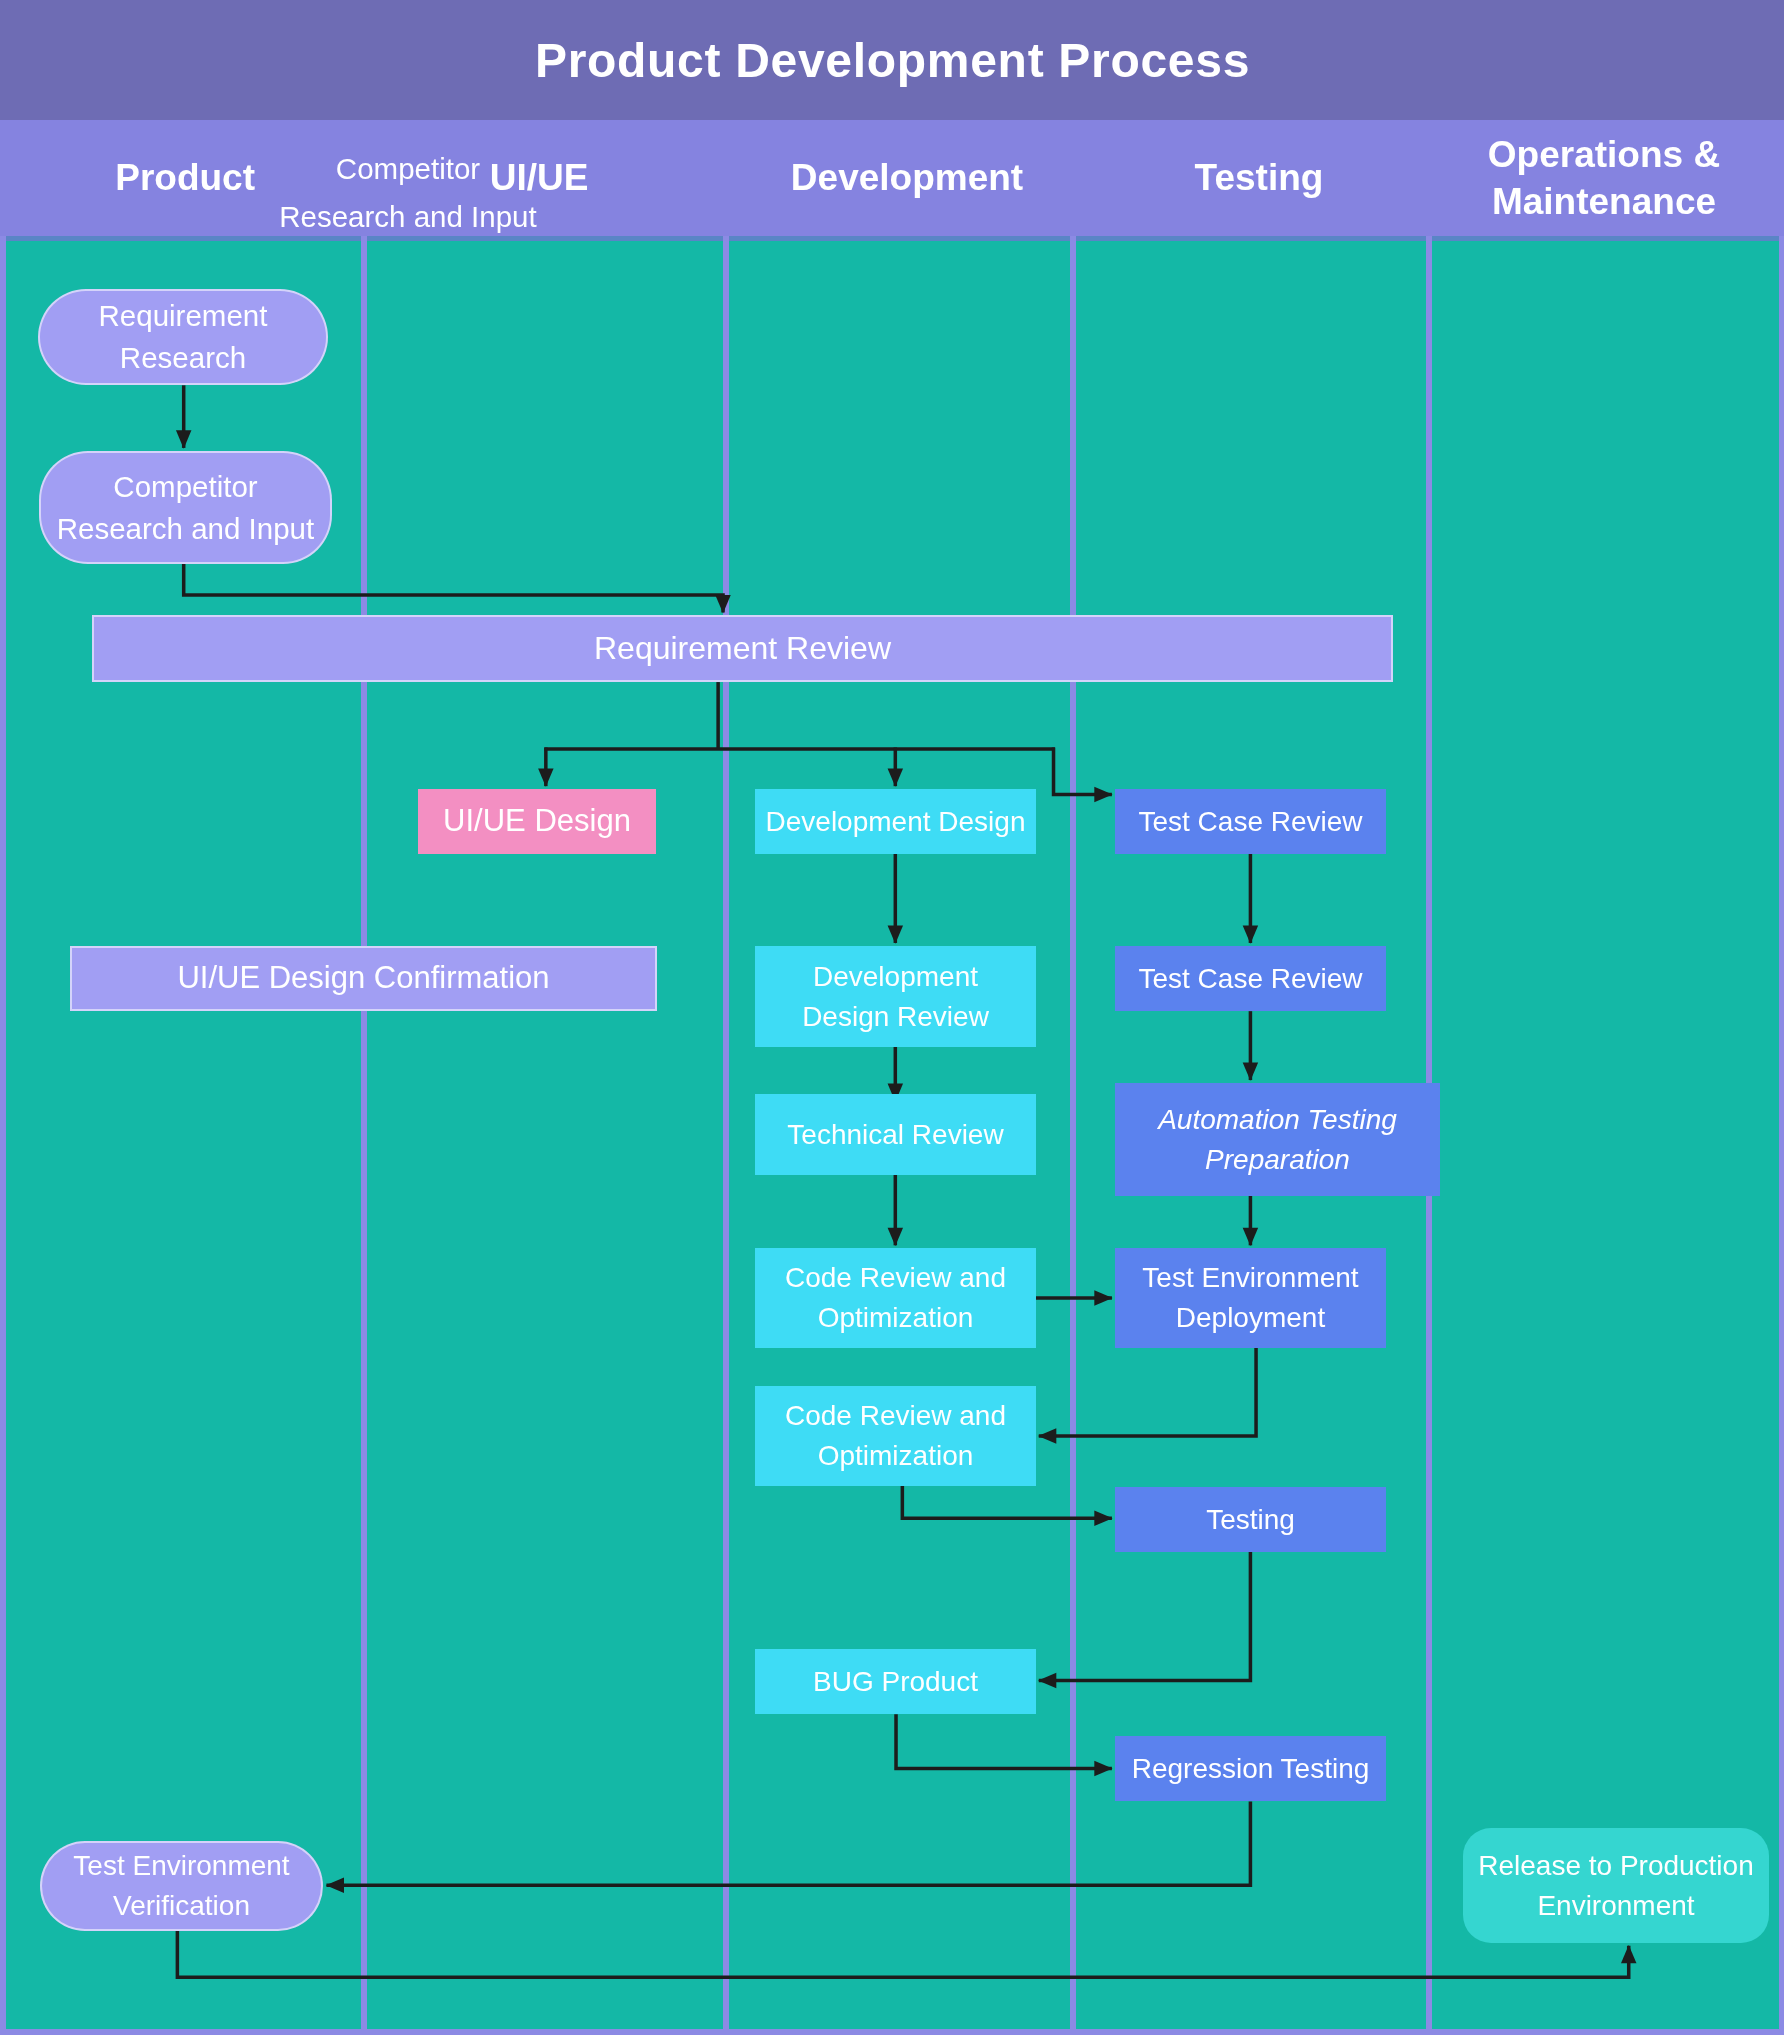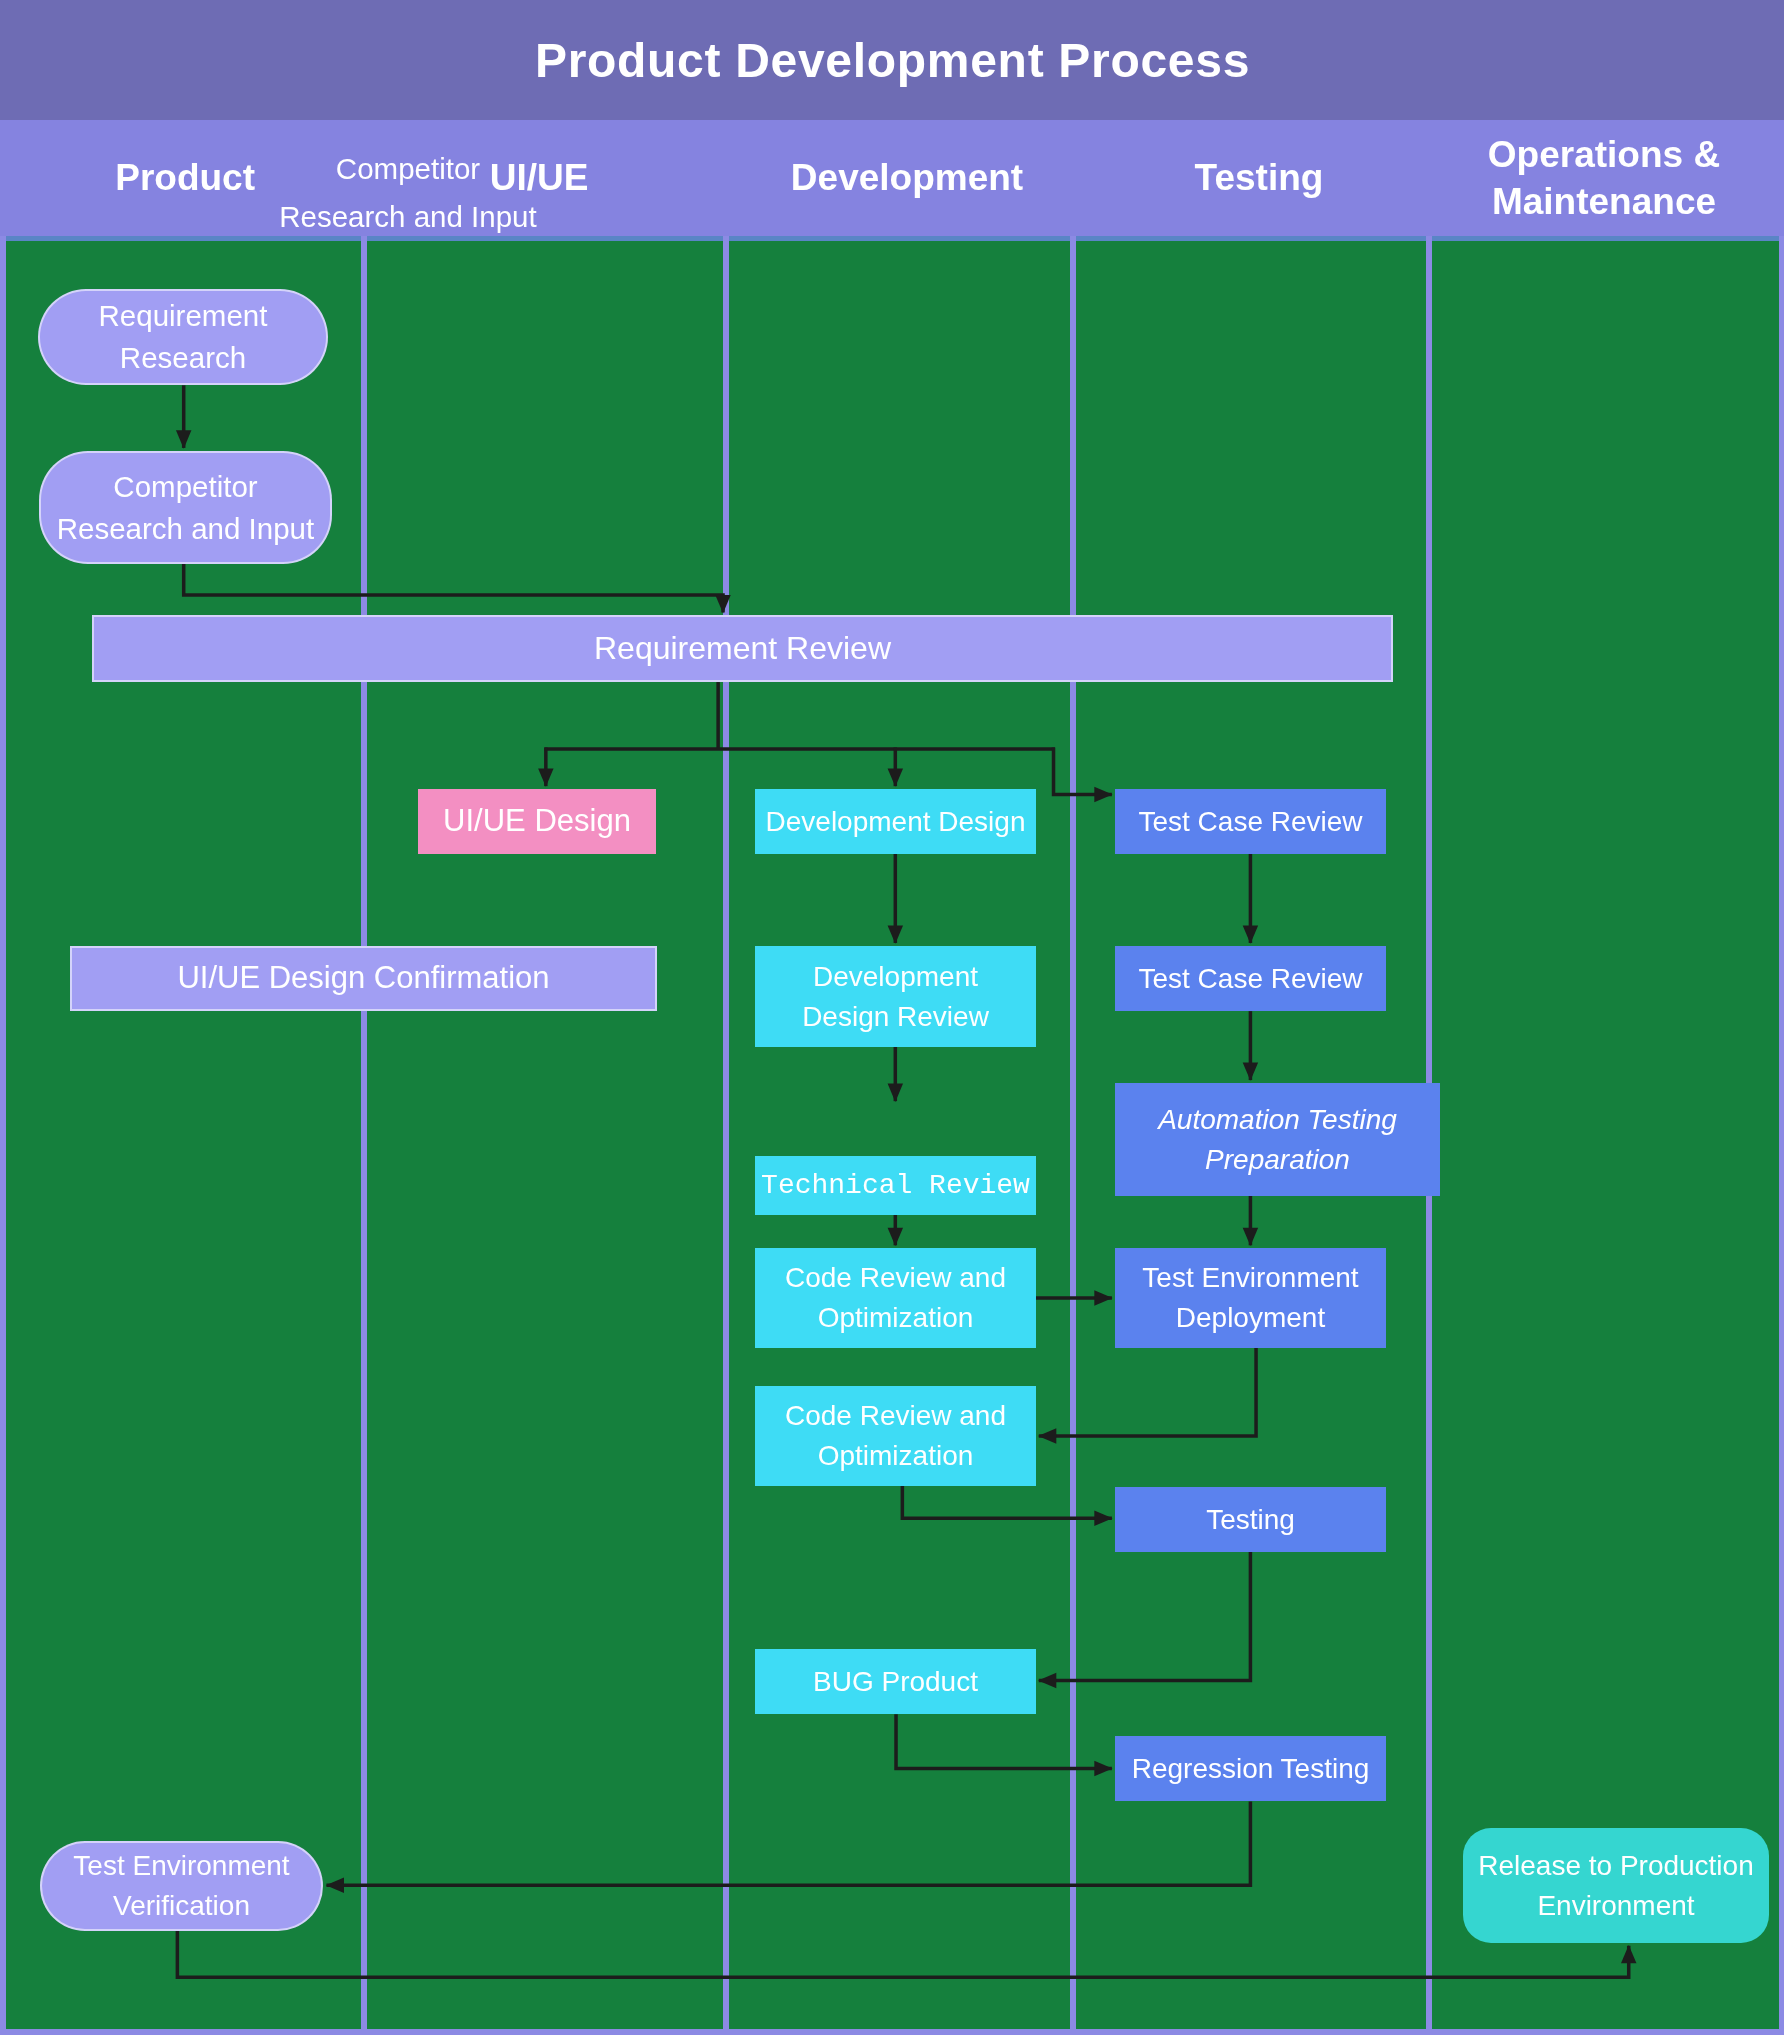--- a/index.html
+++ b/index.html
@@ -1,18 +1,18 @@
 <!DOCTYPE html>
 <html style="--title-bg: #6e6cb4; --header-bg: #8583e0; --purple-box: #a19ef3; --pink: #f38fc2; --cyan: #3edcf5; --blue: #5b82ee; --teal: #35d6d0; --lane-line: #8c8ae4; --top-line: #5a85c6; --connector: #1c1c1c;font-size:11.3px"><head>
 <meta charset="utf-8">
 <style>
   html,body{margin:0;padding:0;background:#fff;}
   #root{
     position:relative;width:1785px;height:2035px;overflow:hidden;
-    font-family:"Liberation Sans",sans-serif;background:#15803d;
+    font-family:"Liberation Sans",sans-serif;background:#14b8a6;
   }
   
   .title-band{
     position:absolute;left:0;top:0;width:1785px;height:120px;
     background:var(--title-bg);display:flex;align-items:center;justify-content:center;
     color:#fff;font-size:48px;font-weight:bold;letter-spacing:0.7px;
   }
   .header-band{
     position:absolute;left:0;top:120px;width:1785px;height:117px;
     background:var(--header-bg);color:#fff;
@@ -54,21 +54,21 @@
   .teal{background:var(--teal);border-radius:28px;}
   .pill{border-radius:49px;font-size:29.5px;}
   .bar{font-size:32px;margin-left:24px;}
   .n-req-research{left:38px;top:289px;width:290px;height:96px;}
   .n-comp-research{left:39px;top:451px;width:293px;height:113px;}
   .n-req-review{left:68px;top:615px;width:1301px;height:67px;}
   .n-uiue-design{left:418px;top:789px;width:238px;height:65px;font-size:31px;}
   .n-confirm{left:70px;top:946px;width:587px;height:65px;font-size:31px;}
   .n-dev-design{left:755px;top:789px;width:281px;height:65px;}
   .n-ddr{left:755px;top:946px;width:281px;height:101px;}
-  .n-tech-review{left:755px;top:1156px;width:281px;height:59px;font-family:Liberation Mono, monospace;}
+  .n-tech-review{left:755px;top:1094px;width:281px;height:81px;}
   .n-cr1{left:755px;top:1248px;width:281px;height:100px;}
   .n-cr2{left:755px;top:1386px;width:281px;height:100px;}
   .n-bugfix{left:755px;top:1649px;width:281px;height:65px;}
   .n-tcd{left:1115px;top:789px;width:271px;height:65px;}
   .n-tcr{left:1115px;top:946px;width:271px;height:65px;}
   .n-atp{left:1115px;top:1083px;width:325px;height:113px;font-style:italic;}
   .n-ted{left:1115px;top:1248px;width:271px;height:100px;}
   .n-testing{left:1115px;top:1487px;width:271px;height:65px;}
   .n-regtest{left:1115px;top:1736px;width:271px;height:65px;}
   .n-tev{left:40px;top:1841px;width:283px;height:90px;border-radius:45px;}

